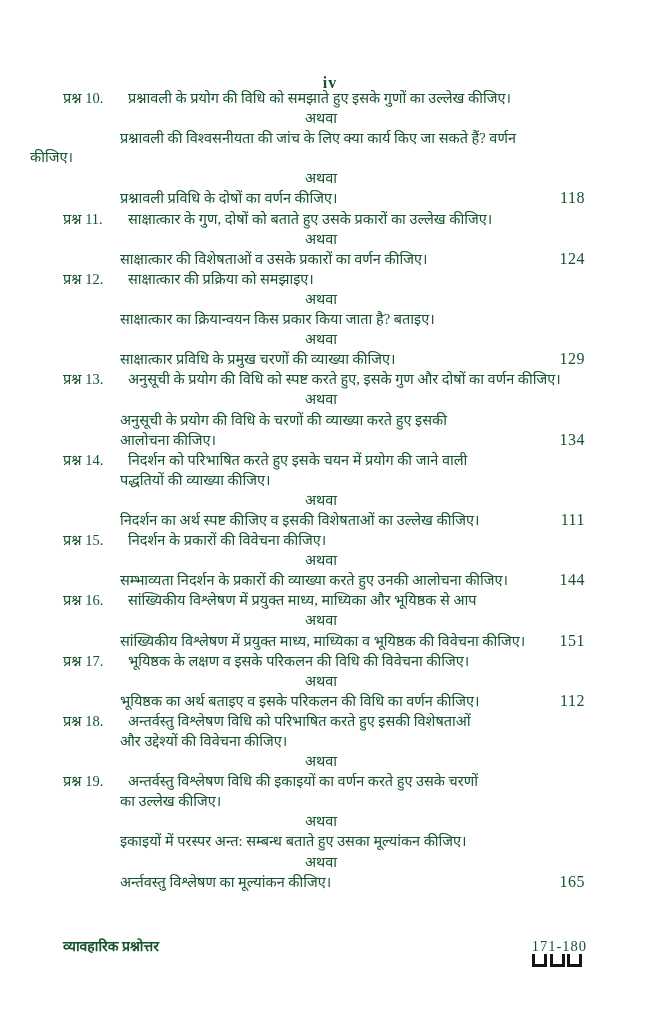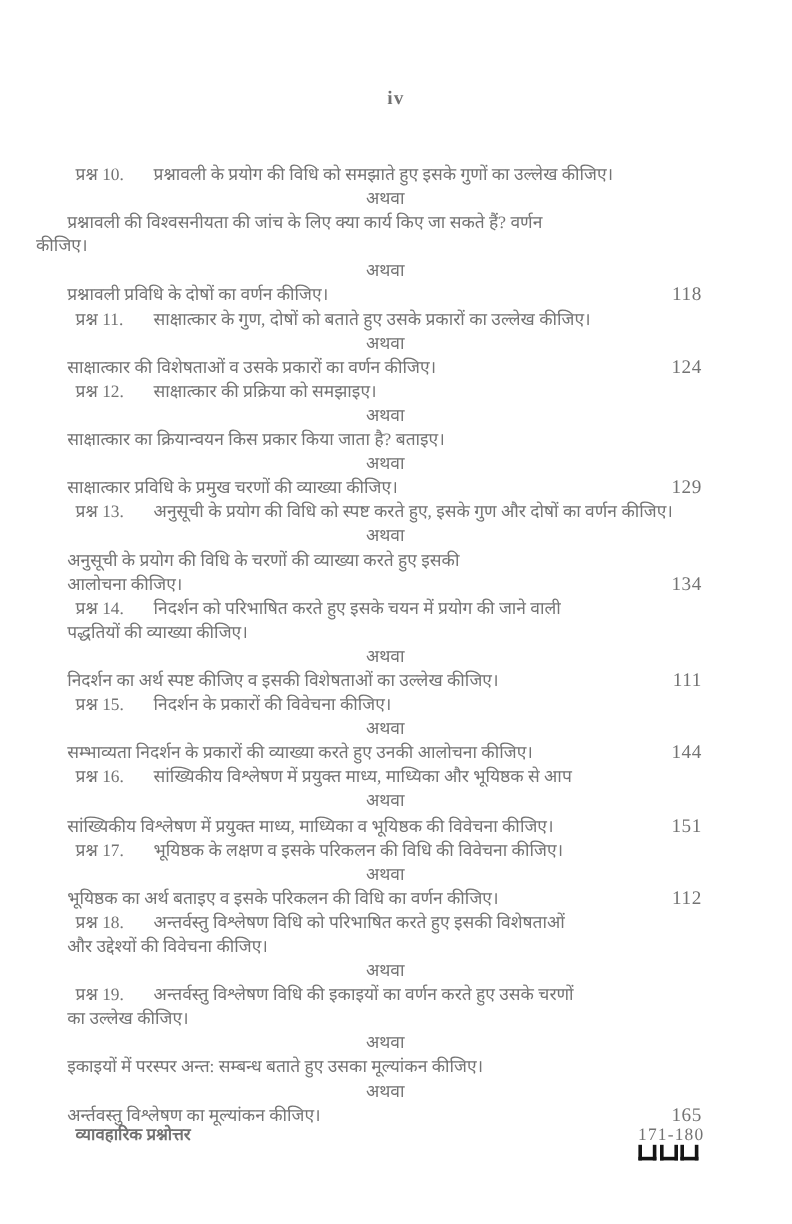--- a/index.html
+++ b/index.html
@@ -5,54 +5,53 @@
   html, body {
     margin: 0;
     padding: 0;
     background: #ffffff;
   }
   .sheet {
     position: relative;
     width: 660px;
     height: 1020px;
     background: #ffffff;
-    color: #737373;
+    color: #14532d;
     font-family: "Liberation Serif", "DejaVu Serif", serif;
     overflow: hidden;
   }
   .page-header {
     position: absolute;
     top: 74px;
     left: 0;
     width: 660px;
     text-align: center;
     font-weight: bold;
     font-size: 16px;
     letter-spacing: 1px;
   }
   .toc {
     position: absolute;
     top: 88px;
     left: 0;
     width: 660px;
-    margin-top: 48px;
   }
   .row {
     position: relative;
     height: 20.1px;
     line-height: 20.1px;
     font-size: 14.5px;
     white-space: nowrap;
   }
   .row.q { padding-left: 63px; }
   .row.q .qlabel {
     display: inline-block;
     width: 65px;
   }
-  .row.cont { padding-left: 56px; }
+  .row.cont { padding-left: 120px; }
   .row.flushleft { padding-left: 30px; font-family: Liberation Mono, monospace; }
   .row.alt { text-align: center; padding-right: 18px; }
   .pagenum {
     position: absolute;
     right: 75px;
     top: 0;
     font-size: 16px;
     letter-spacing: 0.5px;
   }
   .footer-row {

